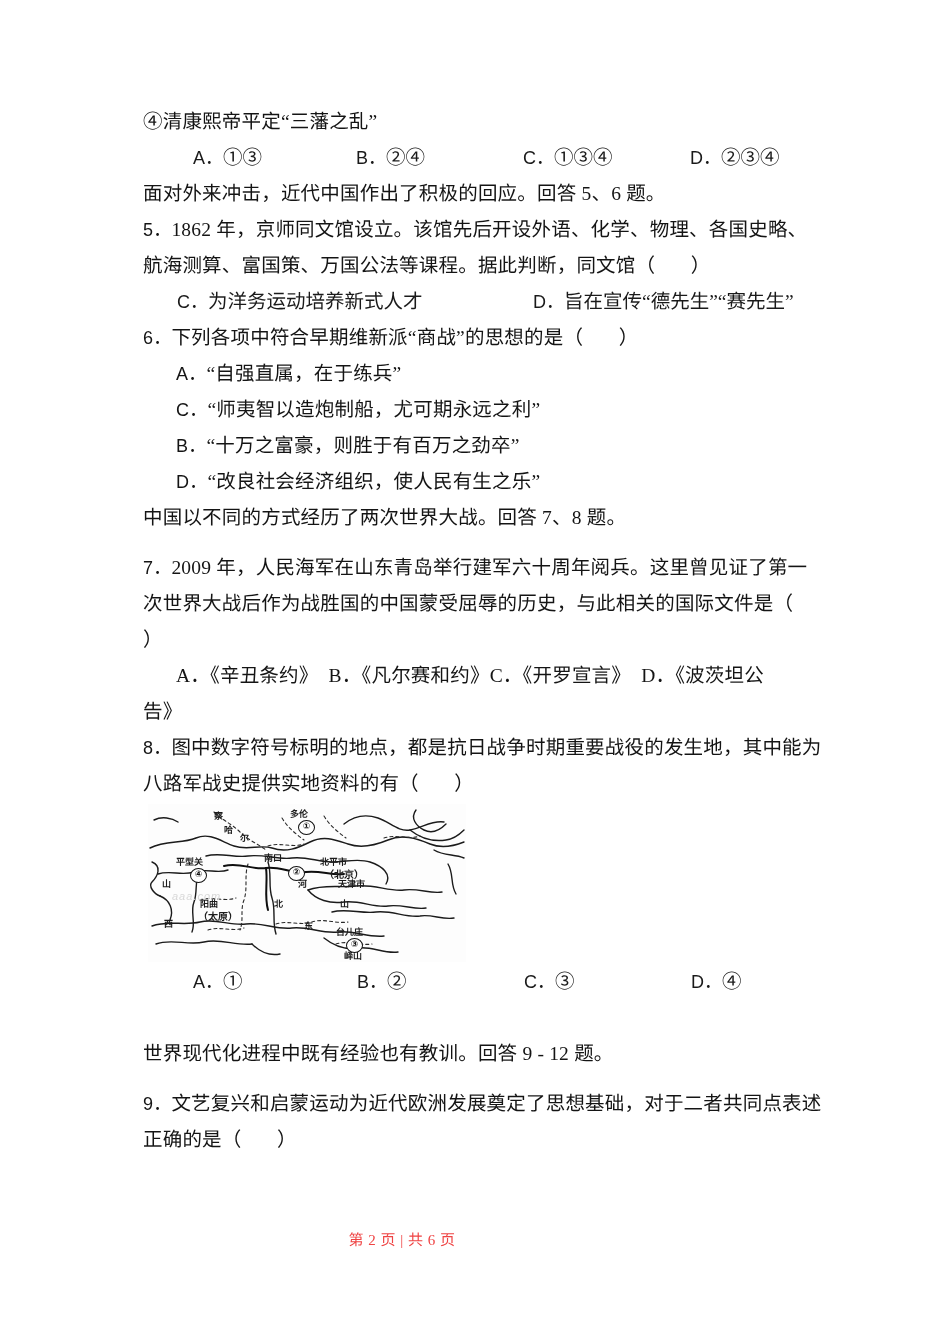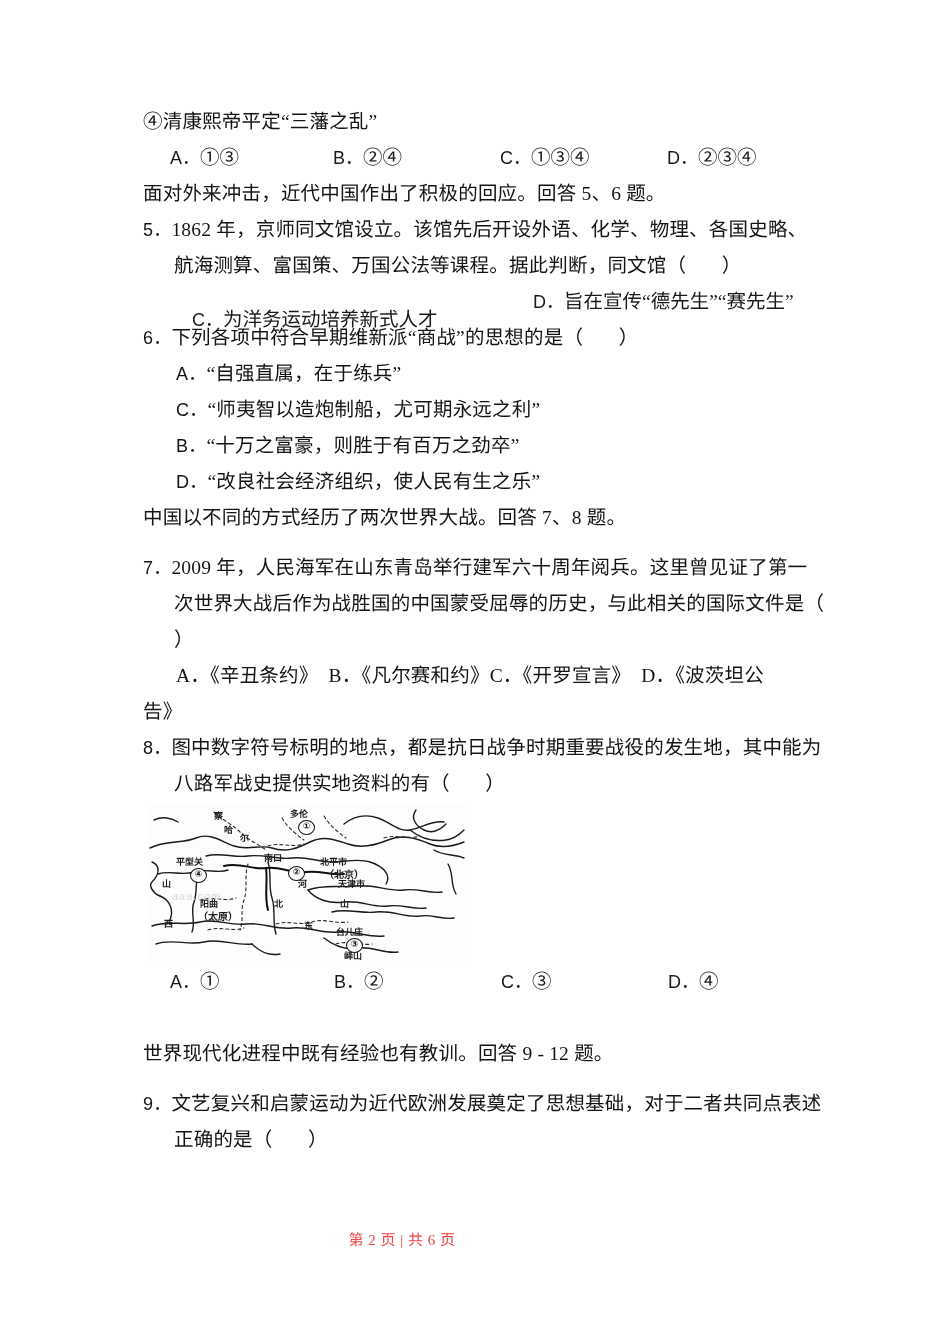--- a/index.html
+++ b/index.html
@@ -37,29 +37,29 @@
   .line {
     font-size: 19.5px;
     line-height: 36px;
     letter-spacing: 0.2px;
     white-space: pre-wrap;
     color: #141414;
   }
 
   .line.body          { text-indent: 0;    margin-left: 0; }
   .line.qnum          { margin-left: 0; }
-  .line.cont          { margin-left: 31px; }
+  .line.cont          { }
   .line.opt           { margin-left: 33px; }
 
   
   .optrow {
     display: block;
     font-size: 19.5px;
     line-height: 36px;
-    margin-left: 27px;
+    margin-left: 50px;
     position: relative;
     height: 36px;
     white-space: nowrap;
   }
   .optrow .cell {
     position: absolute;
     top: 0;
     display: inline-block;
   }
 
@@ -170,21 +170,21 @@
         <span class="lbl">D．</span><span>②③④</span>
       </span>
     </div>
 
     <div class="line body">面对外来冲击，近代中国作出了积极的回应。回答 5、6 题。</div>
 
     <div class="line qnum"><span class="lbl">5．</span><span>1862 年，京师同文馆设立。该馆先后开设外语、化学、物理、各国史略、</span></div>
     <div class="line cont">航海测算、富国策、万国公法等课程。据此判断，同文馆（       ）</div>
 
     <div class="optrow2">
-      <span class="cell" style="left:16px;margin-top:18px;">
+      <span class="cell" style="left:1px;">
         <span class="lbl">C．</span><span>为洋务运动培养新式人才</span>
       </span>
       <span class="cell" style="left:357px;">
         <span class="lbl">D．</span><span>旨在宣传“德先生”“赛先生”</span>
       </span>
     </div>
 
     <div class="line qnum"><span class="lbl">6．</span><span>下列各项中符合早期维新派“商战”的思想的是（       ）</span></div>
 
     <div class="line opt"><span class="lbl">A．</span><span>“自强直属，在于练兵”</span></div>

